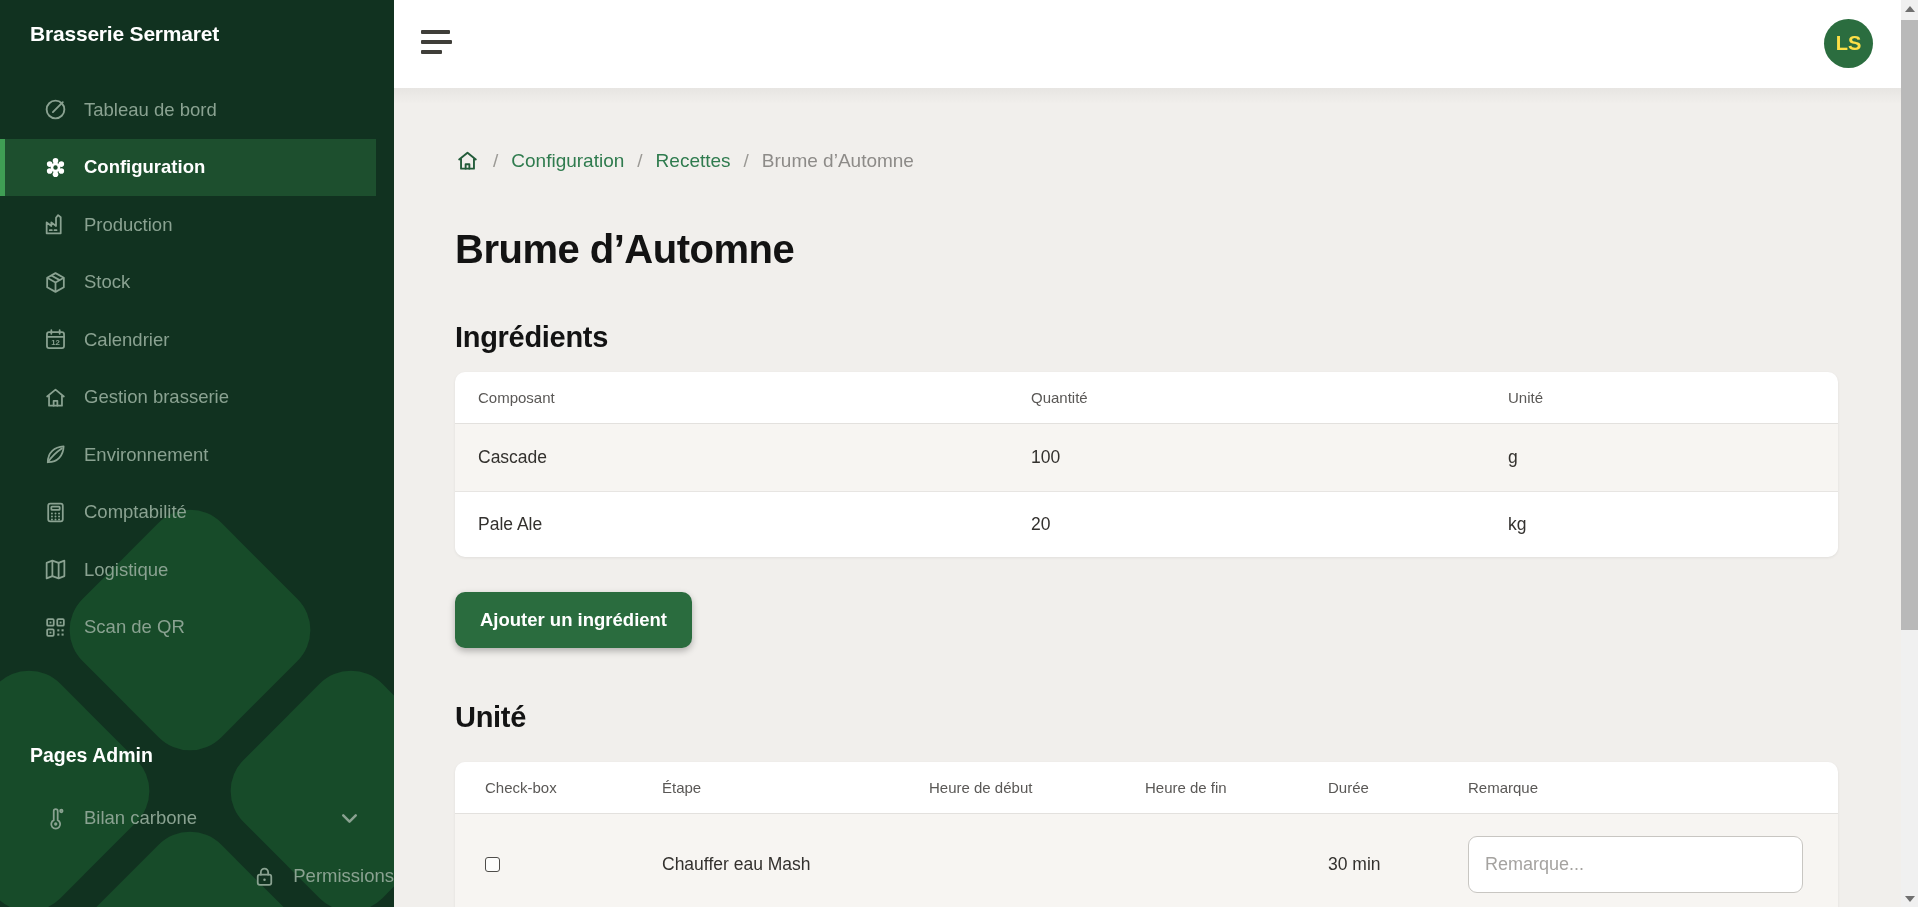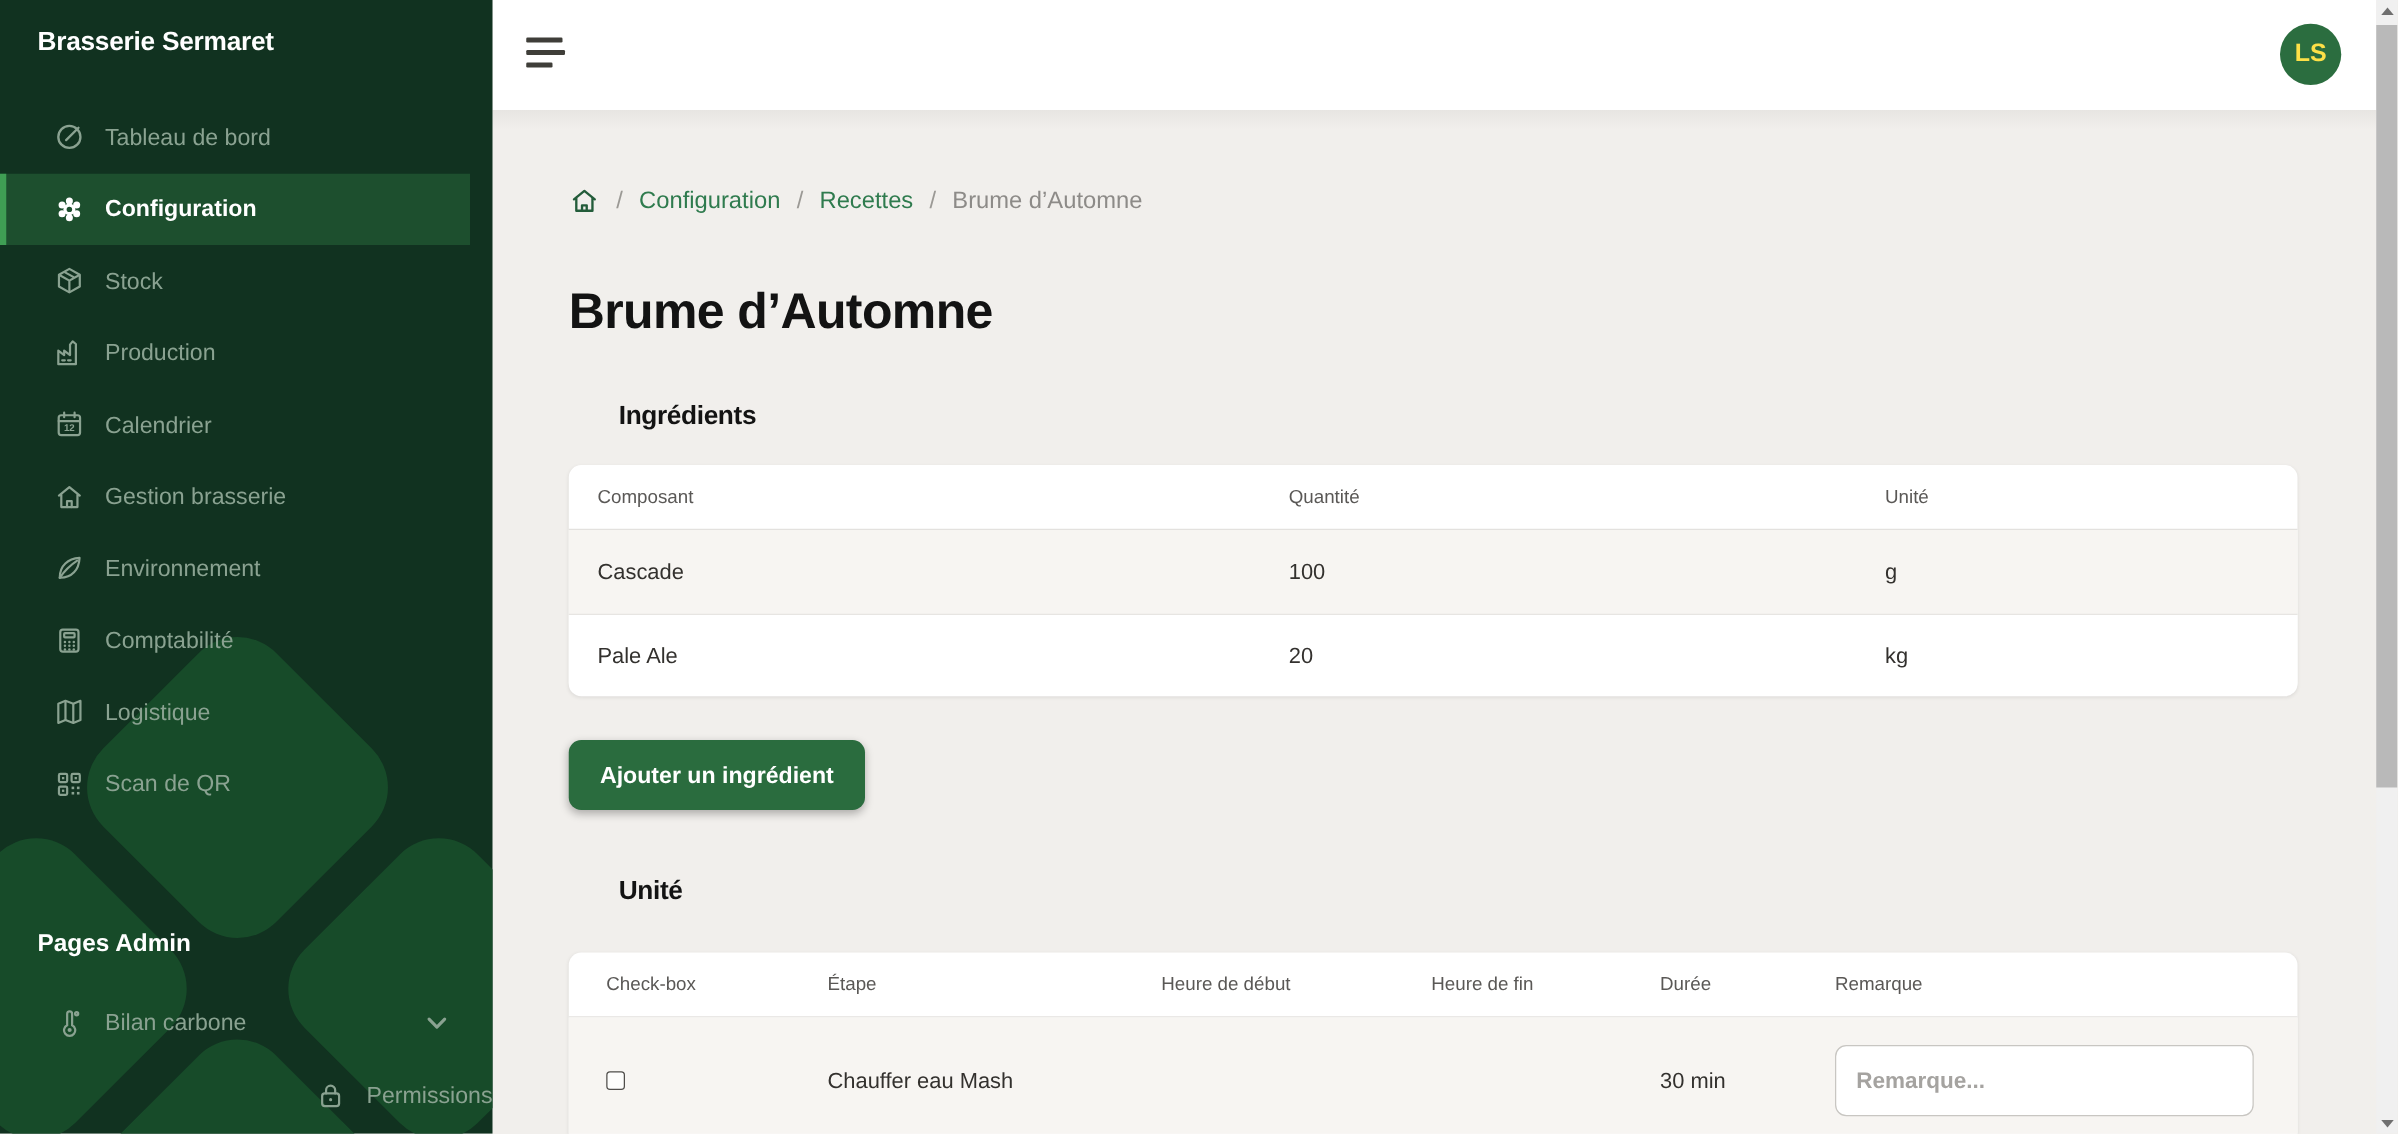--- a/index.html
+++ b/index.html
@@ -50,22 +50,22 @@
   .content { position:absolute; left:394px; top:88px; width:1507px; height:819px;
              background:linear-gradient(#e7e5e2, #f1efec 16px); }
   .breadcrumb { position:absolute; left:61px; top:60px; display:flex;
                 align-items:center; gap:13px; font-size:19px; }
   .breadcrumb .home { display:flex; color:var(--home-green,#235c3a); cursor:pointer; }
   .breadcrumb .sep { color:#9b9995; }
   .breadcrumb .link { color:var(--link-green,#2f7b4e); cursor:pointer; }
   .breadcrumb .current { color:#8d8b88; }
   .page-title { position:absolute; left:61px; top:139px; font-size:40px;
                 font-weight:700; color:#131313; letter-spacing:-0.5px; }
-  .section-heading { position:absolute; left:61px; font-size:21px; font-weight:700;
-                     color:#131313; letter-spacing:-0.3px;margin-left:40px; }
+  .section-heading { position:absolute; left:61px; font-size:29px; font-weight:700;
+                     color:#131313; letter-spacing:-0.3px; }
   #ingredients-heading { top:233px; }
   #steps-heading { top:613px; }
 
   .card { position:absolute; left:61px; width:1383px; background:#fff;
           border-radius:10px; box-shadow:0 1px 3px rgba(0,0,0,0.07); }
   #ingredients-card { top:284px; height:185px; }
   #steps-card { top:674px; height:220px; border-bottom-left-radius:0;
                 border-bottom-right-radius:0; }
 
   .grid-row { display:grid; align-items:center; }
@@ -81,21 +81,21 @@
               border-bottom-left-radius:10px; border-bottom-right-radius:10px; }
   .step-row1 { height:168px; background:var(--row-alt,#f7f5f2);
                align-items:start; padding-top:22px; }
   .step-row1 > * { display:flex; align-items:center; height:57px; }
 
   .checkbox { width:15px; height:15px; border:1.6px solid #4f4d4a; border-radius:3px;
               background:#fdfdfc; cursor:pointer; }
   .remark-input { width:335px; height:57px; border:1.6px solid #c8c6c2;
                   border-radius:9px; background:#fff; font-size:18px; color:#33312e;
                   padding:0 16px; outline:none;
-                  font-family:"Liberation Sans", sans-serif;font-weight:bold; }
+                  font-family:"Liberation Sans", sans-serif; }
   .remark-input::placeholder { color:#a5a3a0; }
 
   .add-btn { position:absolute; left:61px; top:504px; width:237px; height:56px;
              background:var(--accent,#2a6c3e); color:#fff; border:none;
              border-radius:10px; font-size:18.5px; font-weight:700; cursor:pointer;
              box-shadow:0 3px 7px rgba(0,0,0,0.28);
              font-family:"Liberation Sans", sans-serif; }
 
   
   .scrollbar { position:absolute; right:0; top:0; width:17px; height:907px;
@@ -152,35 +152,35 @@
             </g>
             <circle cx="12" cy="12" r="2.1" fill="#1d4f2e"></circle>
           </svg>
         </span>
         <span>Configuration</span>
       </div>
 
       <div class="nav-item">
         <span class="ico">
           <svg viewBox="0 0 24 24" fill="none" stroke="currentColor" stroke-width="1.7" stroke-linejoin="round">
+            <path d="M3.5 20.5 V10 l4.5 3.5 V10 l4.5 3.5 V5.5 L14.5 3 l2.5 2 V20.5 Z"></path>
+            <path d="M6.5 17.5 h2 M11 17.5 h2" stroke-linecap="round"></path>
+          </svg>
+        </span>
+        <span>Production</span>
+      </div>
+
+      <div class="nav-item">
+        <span class="ico">
+          <svg viewBox="0 0 24 24" fill="none" stroke="currentColor" stroke-width="1.7" stroke-linejoin="round">
             <path d="M12 3 L20 7.5 V16.5 L12 21 L4 16.5 V7.5 Z"></path>
             <path d="M4 7.5 L12 12 L20 7.5 M12 12 V21 M8 5.3 L16 9.7"></path>
           </svg>
         </span>
         <span>Stock</span>
-      </div>
-
-      <div class="nav-item">
-        <span class="ico">
-          <svg viewBox="0 0 24 24" fill="none" stroke="currentColor" stroke-width="1.7" stroke-linejoin="round">
-            <path d="M3.5 20.5 V10 l4.5 3.5 V10 l4.5 3.5 V5.5 L14.5 3 l2.5 2 V20.5 Z"></path>
-            <path d="M6.5 17.5 h2 M11 17.5 h2" stroke-linecap="round"></path>
-          </svg>
-        </span>
-        <span>Production</span>
       </div>
 
       <div class="nav-item">
         <span class="ico">
           <svg viewBox="0 0 24 24" fill="none" stroke="currentColor" stroke-width="1.7" stroke-linecap="round">
             <rect x="3.8" y="5" width="16.4" height="15.2" rx="2"></rect>
             <path d="M8 3 v3.5 M16 3 v3.5 M3.8 9.5 h16.4"></path>
             <text x="12" y="17.3" text-anchor="middle" font-size="7.5" font-weight="bold" fill="currentColor" stroke="none">12</text>
           </svg>
         </span>

